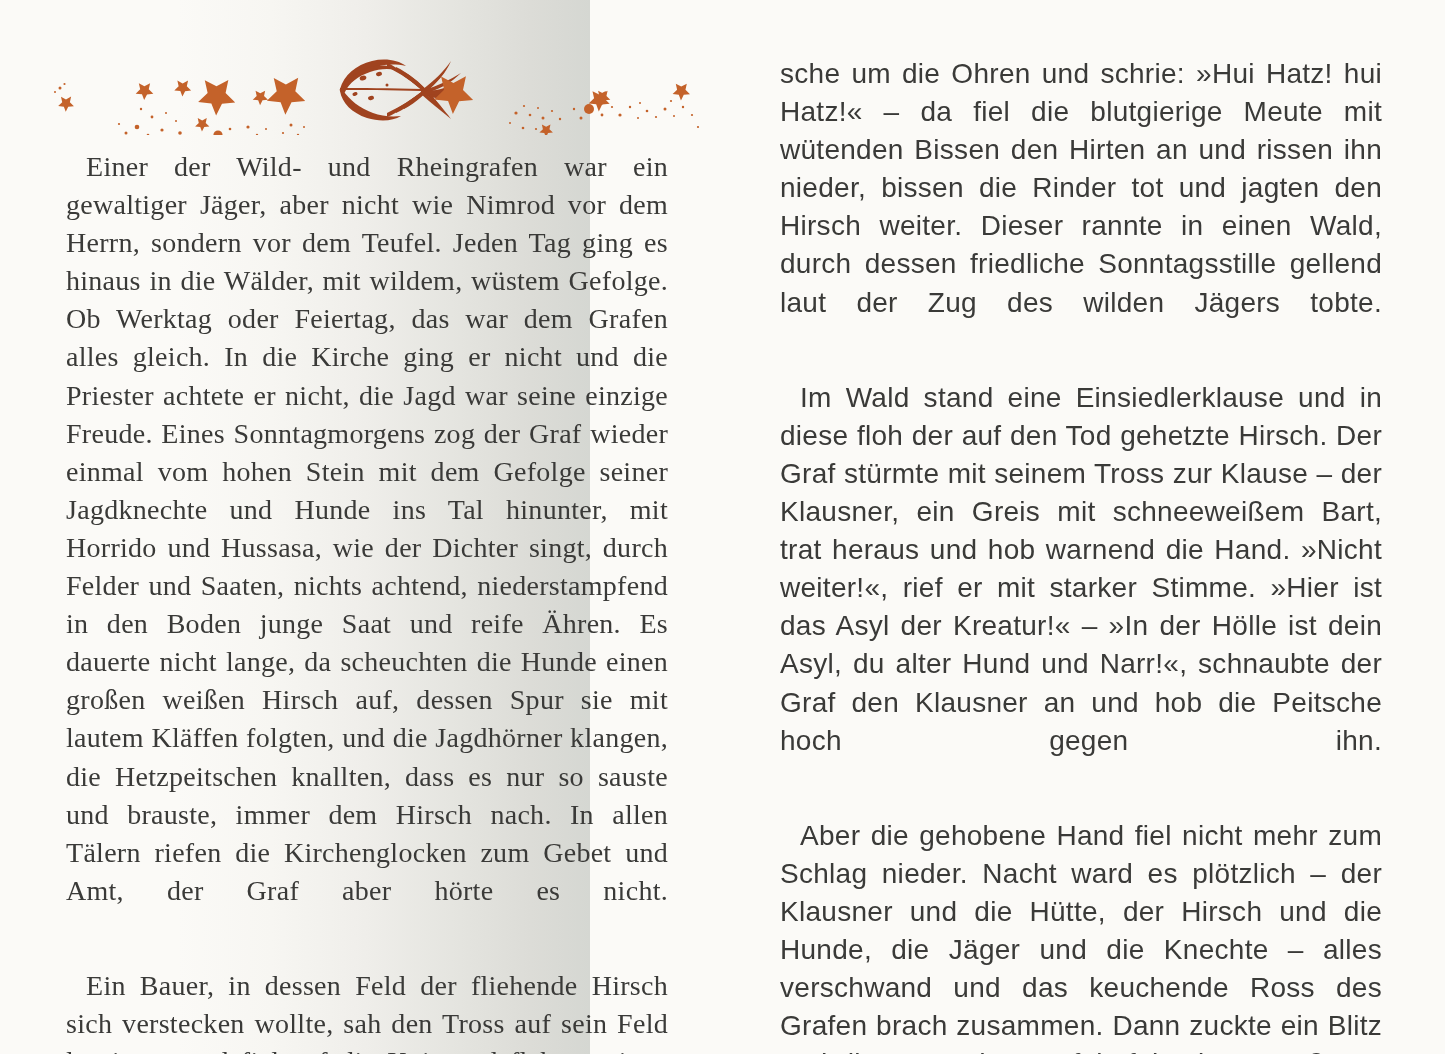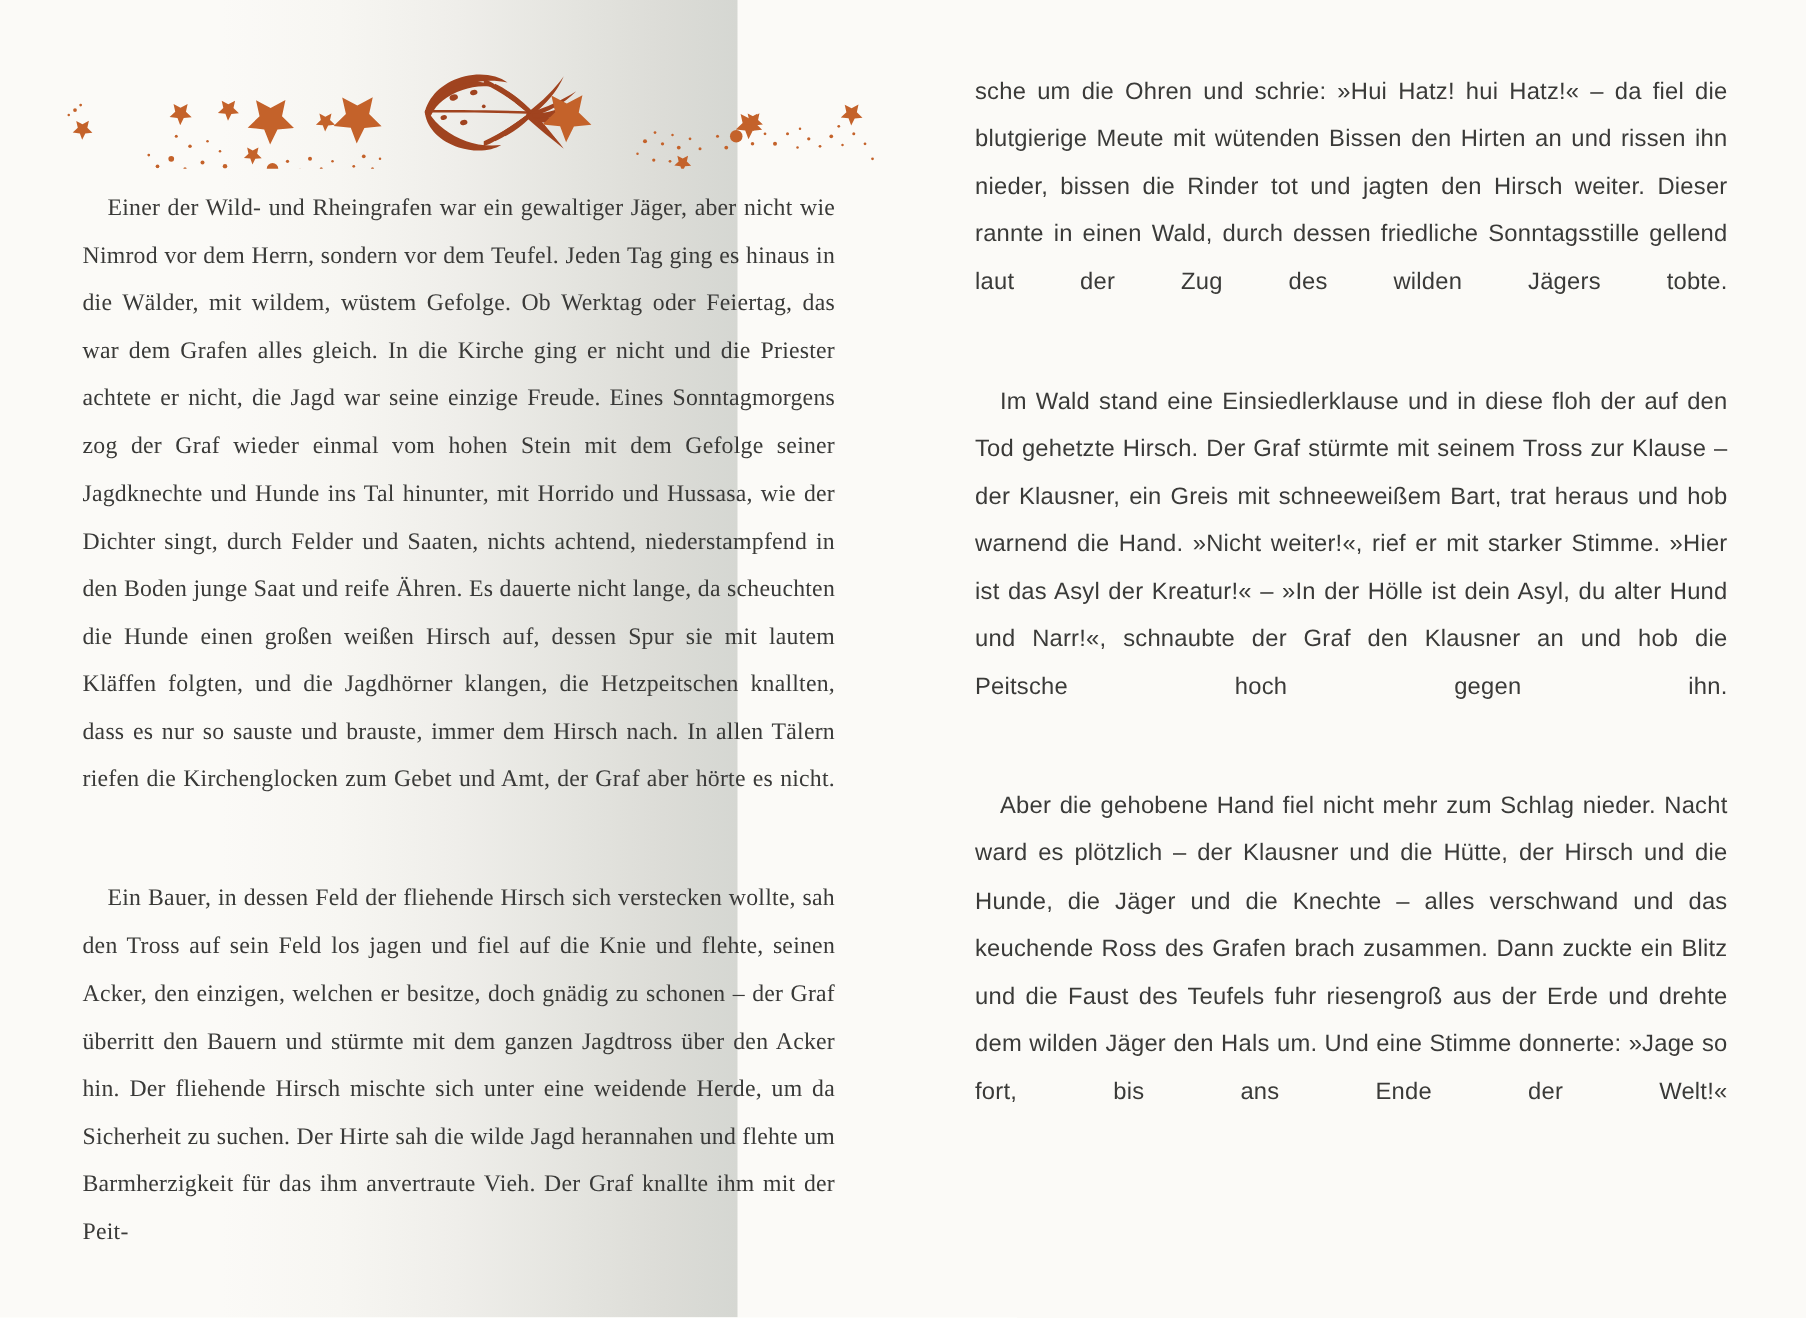--- a/index.html
+++ b/index.html
@@ -67,21 +67,21 @@
   .column-right {
     left: 57px;
     top: 55px;
     width: 602px;
   }
 
   .para {
     margin: 0;
     text-align: justify;
     text-justify: inter-word;
-    font-size: 19px;
+    font-size: 28px;
     line-height: 38.1px;
     color: #3a3a38;
     letter-spacing: 0.01em;
     font-weight: 400;
     -webkit-font-smoothing: antialiased;
   }
 
   .para + .para {
     margin-top: 19px;
   }

